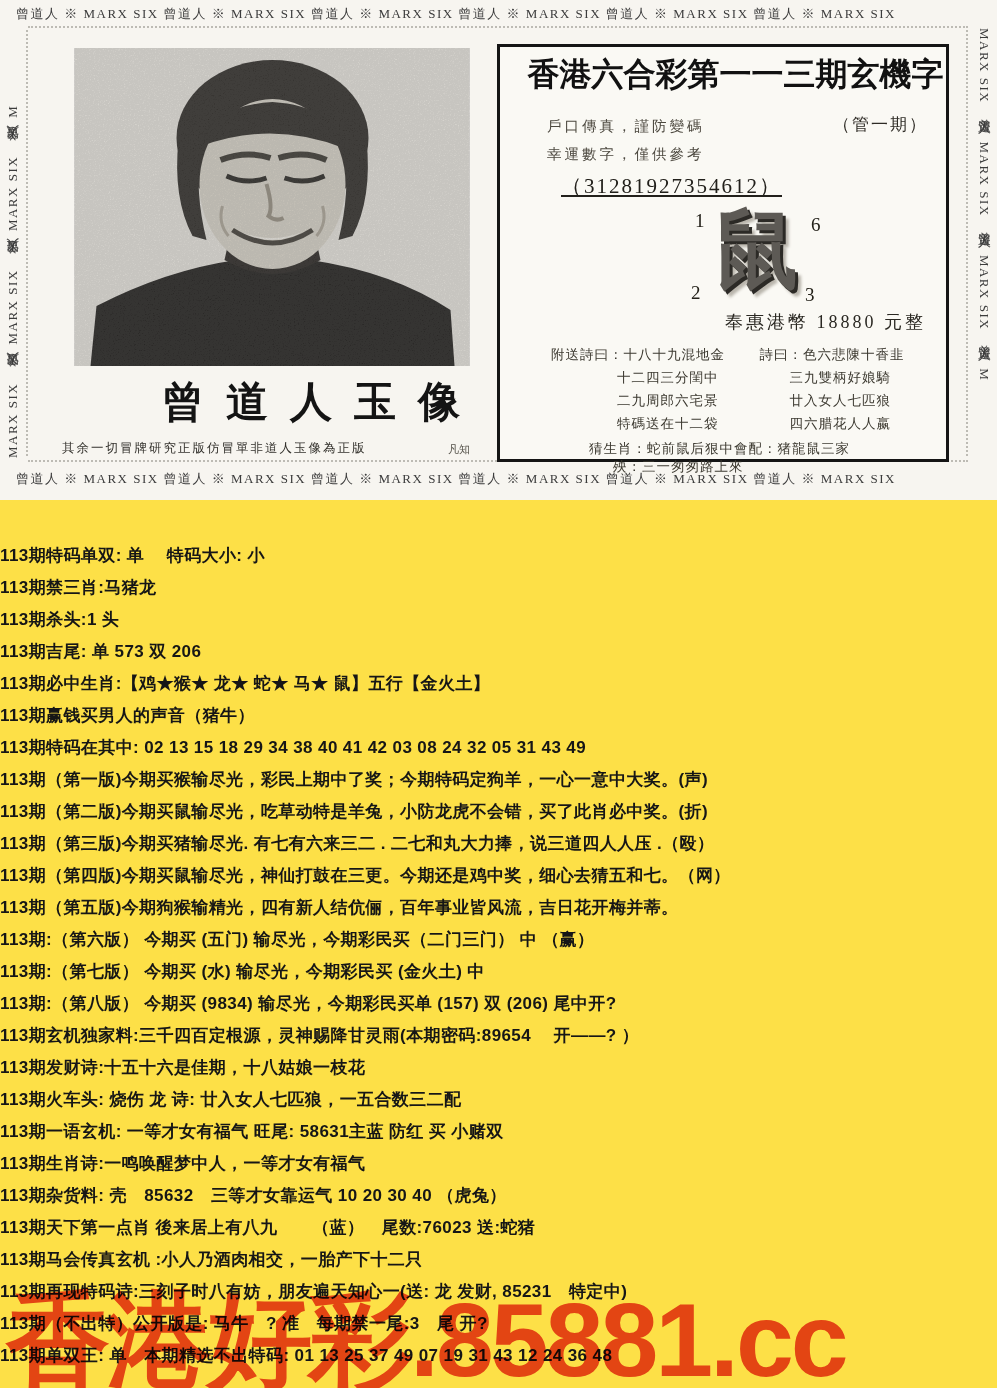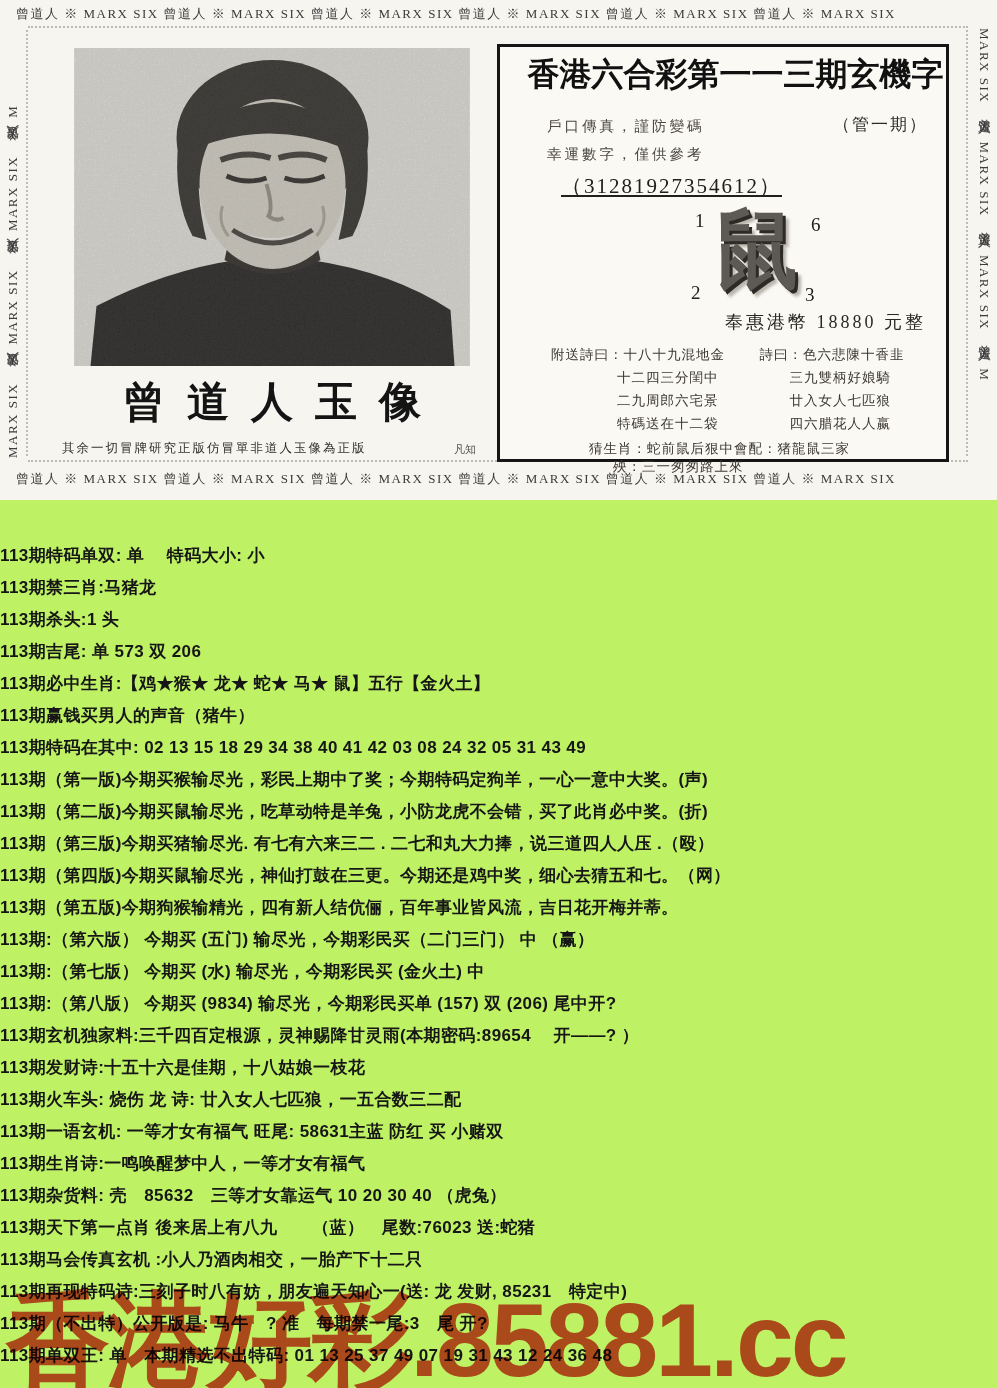--- a/index.html
+++ b/index.html
@@ -1,40 +1,40 @@
 <!DOCTYPE html>
 <html><head>
 <meta charset="utf-8">
 <style>
   html,body{margin:0;padding:0;}
-  .page{position:relative;width:997px;height:1388px;background:#bef264;overflow:hidden;
+  .page{position:relative;width:997px;height:1388px;background:#fde047;overflow:hidden;
         font-family:"Liberation Sans",sans-serif;color:#1b1b1b;}
 
   
   .frame{position:absolute;left:0;top:0;width:997px;height:500px;background:#f7f5f0;}
   .btext{font-family:"Liberation Serif",serif;font-size:13px;color:#3c3c3c;letter-spacing:1.5px;
          white-space:nowrap;overflow:hidden;}
   .border-top{position:absolute;left:16px;top:5px;width:965px;}
   .border-bottom{position:absolute;left:16px;top:470px;width:965px;}
   .border-left{position:absolute;left:4px;top:28px;height:430px;writing-mode:vertical-rl;transform:rotate(180deg);}
   .border-right{position:absolute;right:4px;top:28px;height:430px;writing-mode:vertical-rl;}
   .sq{position:absolute;opacity:.55;}
   .sq.h{height:0;border-top:2px dotted #8f8c84;left:28px;width:940px;}
   .sq.h.t{top:26px}.sq.h.b{top:460px}
   .sq.v{width:0;border-left:2px dotted #8f8c84;top:30px;height:426px;}
   .sq.v.l{left:26px}.sq.v.r{left:966px}
 
   
   .portrait{position:absolute;left:62px;top:48px;width:420px;}
   .photo{display:block;width:400px;height:318px;margin-left:10px;}
-  .caption{margin-top:8px;text-align:center;font-family:"Liberation Serif",serif;
+  .caption{margin-top:8px;text-align:right;font-family:"Liberation Serif",serif;
            font-size:42px;font-weight:700;letter-spacing:22px;padding-left:22px;color:#141414;}
   .note-row{margin-top:10px;display:flex;justify-content:space-between;align-items:flex-end;gap:20px;}
   .note{font-size:12.5px;letter-spacing:2px;color:#33312c;font-family:"Liberation Serif",serif;}
-  .note-side{font-size:11px;color:#55524a;margin-right:6px;}
+  .note-side{font-size:11px;color:#55524a;margin-right:12px;}
 
   
   .mbox{position:absolute;left:497px;top:44px;width:452px;height:418px;border:3px solid #151515;
         box-sizing:border-box;background:#faf9f4;font-family:"Liberation Serif",serif;padding-left:25px;}
   .mtitle{margin:6px 2px 0 2px;text-align:center;font-size:32px;font-weight:700;color:#111;
           white-space:nowrap;letter-spacing:0px;}
   .sub-row{display:flex;justify-content:space-between;padding:16px 18px 0 22px;}
   .sub-left{font-size:14.5px;line-height:1.9;letter-spacing:3px;color:#4c483f;}
   .issue{font-size:17px;color:#2e2b25;letter-spacing:2px;}
   .lucky{text-align:left;padding-left:36px;margin-top:4px;font-size:21px;letter-spacing:2px;color:#22201b;text-decoration:underline;}

